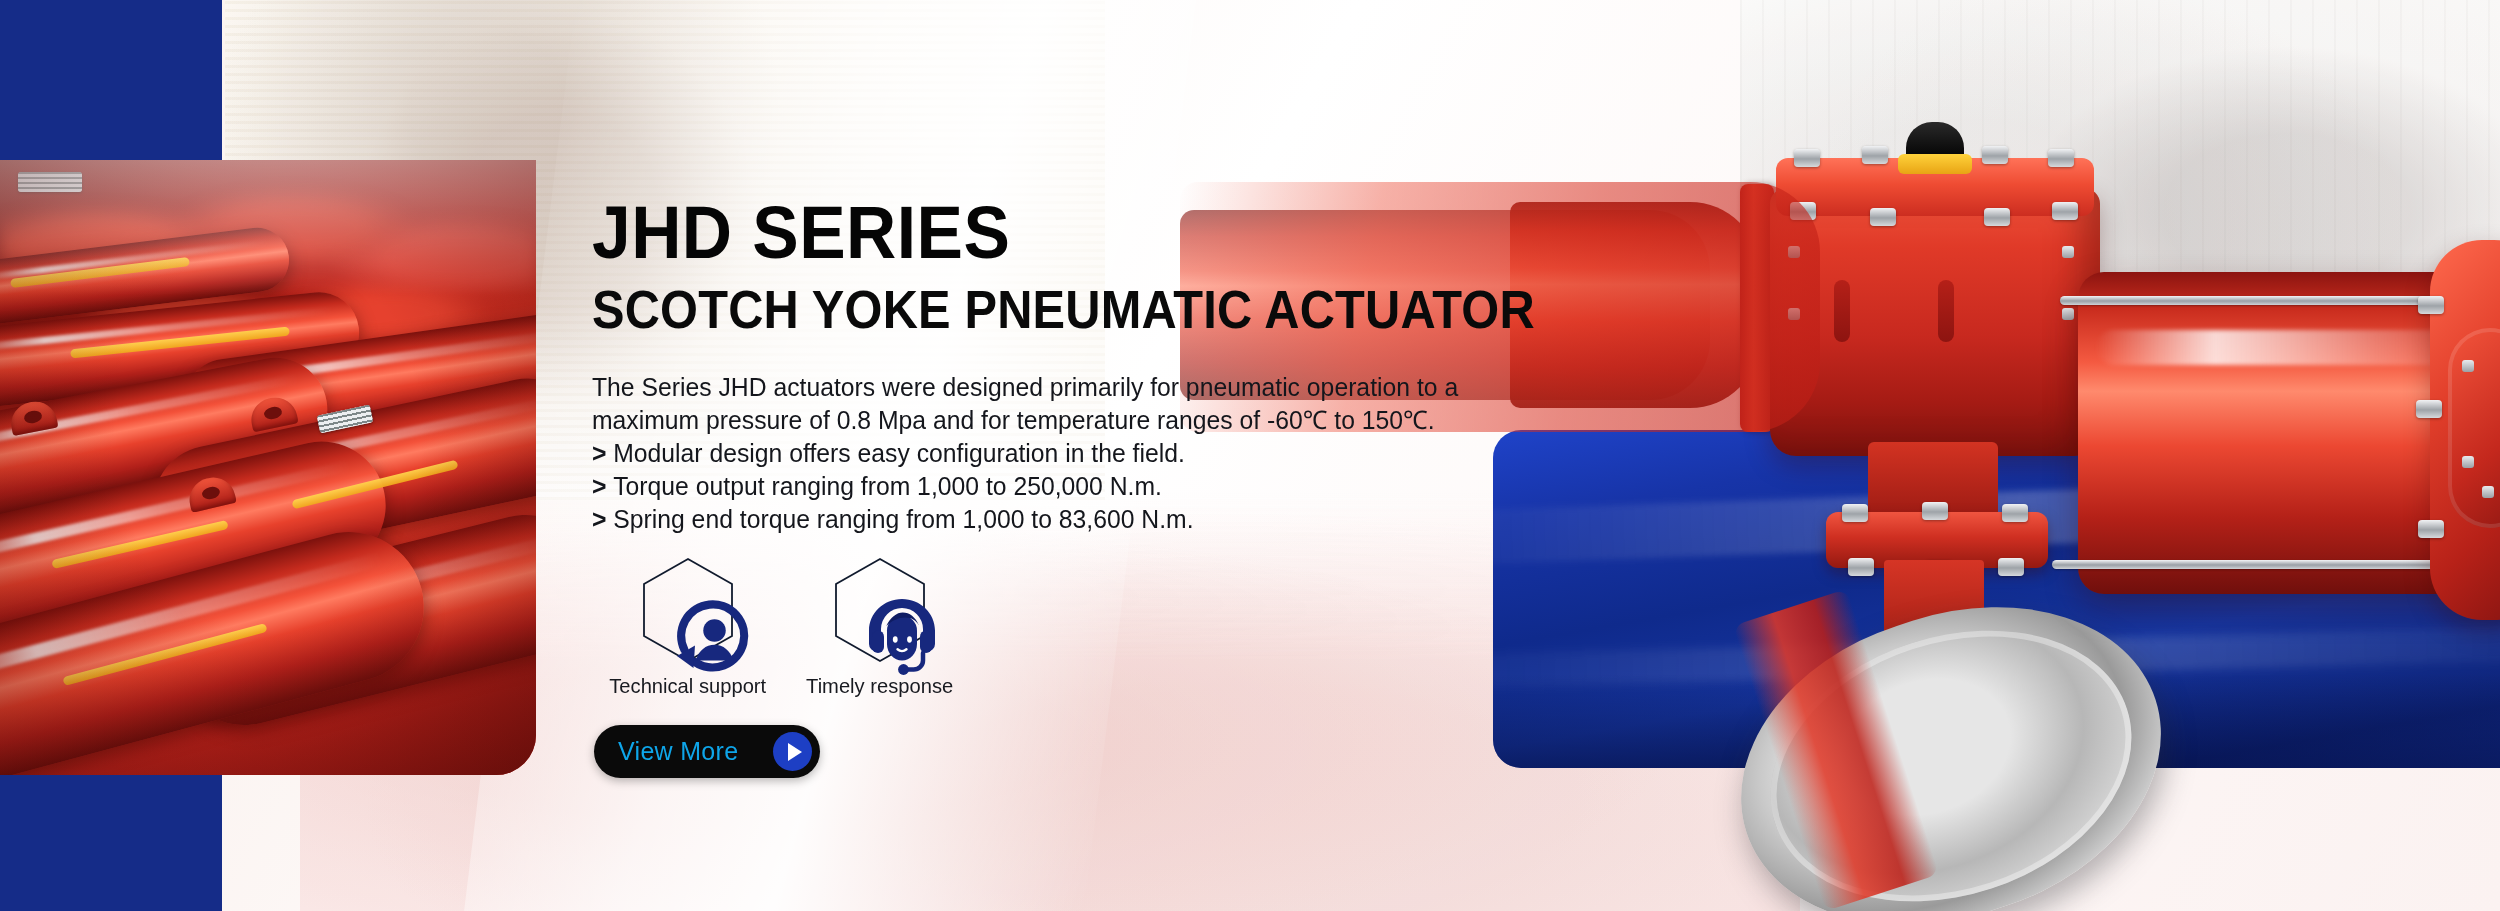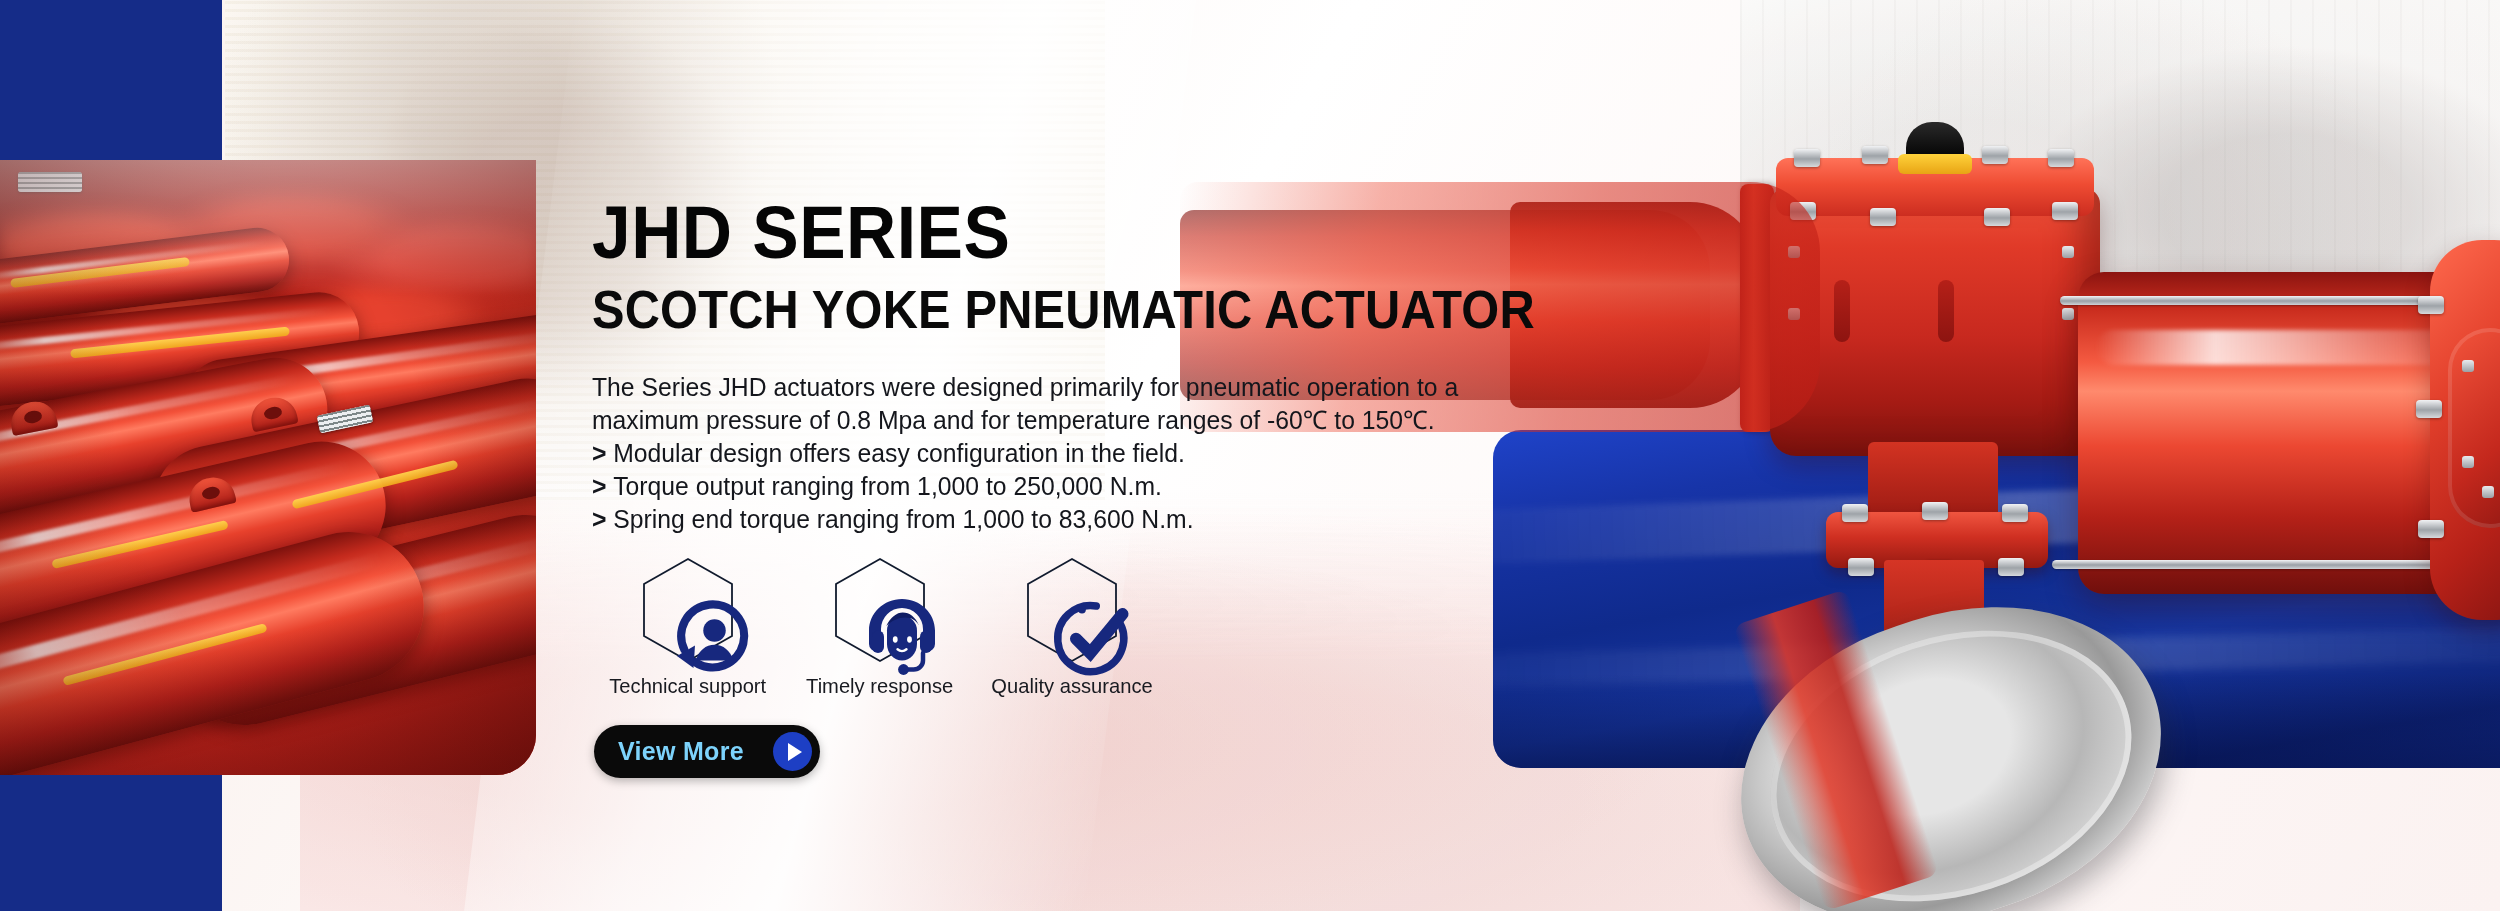--- a/index.html
+++ b/index.html
@@ -158,21 +158,21 @@
 
   
   .btn{
     position:absolute; left:2px; top:697px;
     width:226px; height:53px; border-radius:30px;
     background:#0a0a0a; border:none; cursor:pointer;
     display:flex; align-items:center; padding:0 8px 0 24px; gap:0;
     box-shadow:0 3px 10px rgba(0,0,0,.28);
   }
   .btn-label{
-    color:#7dd3fc;font-size:25px;font-weight:700;letter-spacing:.3px;flex:1;text-align:left;
+    color:#0ea5e9;font-size:25px;font-weight:400;letter-spacing:.3px;flex:1;text-align:left;
   }
   .btn-play{
     width:39px;height:39px;border-radius:50%;background:var(--accent);
     display:flex;align-items:center;justify-content:center;flex:none;
   }
   .btn-play i{
     display:block;width:0;height:0;margin-left:4px;
     border-left:14px solid #fff;border-top:9px solid transparent;border-bottom:9px solid transparent;
   }
 
@@ -430,37 +430,20 @@
                 <rect x="44" y="27" width="8" height="15" rx="4"></rect>
                 <path d="M46 42v5c0 3.4-2.8 6-6.2 6H35" stroke="#17287e" stroke-width="3" fill="none" stroke-linecap="round"></path>
                 <circle cx="33" cy="53" r="3.6"></circle>
               </g>
             </svg>
           </span>
         </div>
         <div class="feat-label">Timely response</div>
       </div>
 
-      <div class="feat">
-        <div class="hex">
-          <svg viewBox="0 0 96 108" aria-hidden="true">
-            <polygon points="48,3 92,28 92,80 48,105 4,80 4,28" fill="none" stroke="#111b2e" stroke-width="1.8"></polygon>
-          </svg>
-          <span class="glyph">
-            <svg viewBox="0 0 64 64" width="52" height="52">
-              <g fill="none" stroke="#17287e" stroke-linecap="round">
-                <path d="M48 20a22 22 0 1 1-14.5-9.3" stroke-width="5"></path>
-                <circle cx="24" cy="13" r="2.6" stroke-width="0" fill="#17287e"></circle>
-                <path d="M20 32.5 L29.5 42 L51 16" stroke-width="8"></path>
-              </g>
-            </svg>
-          </span>
-        </div>
-        <div class="feat-label">Quality assurance</div>
-      </div>
 
     </div>
 
     <button class="btn">
       <span class="btn-label">View More</span>
       <span class="btn-play">
           <i></i>
         </span>
     </button>
 

